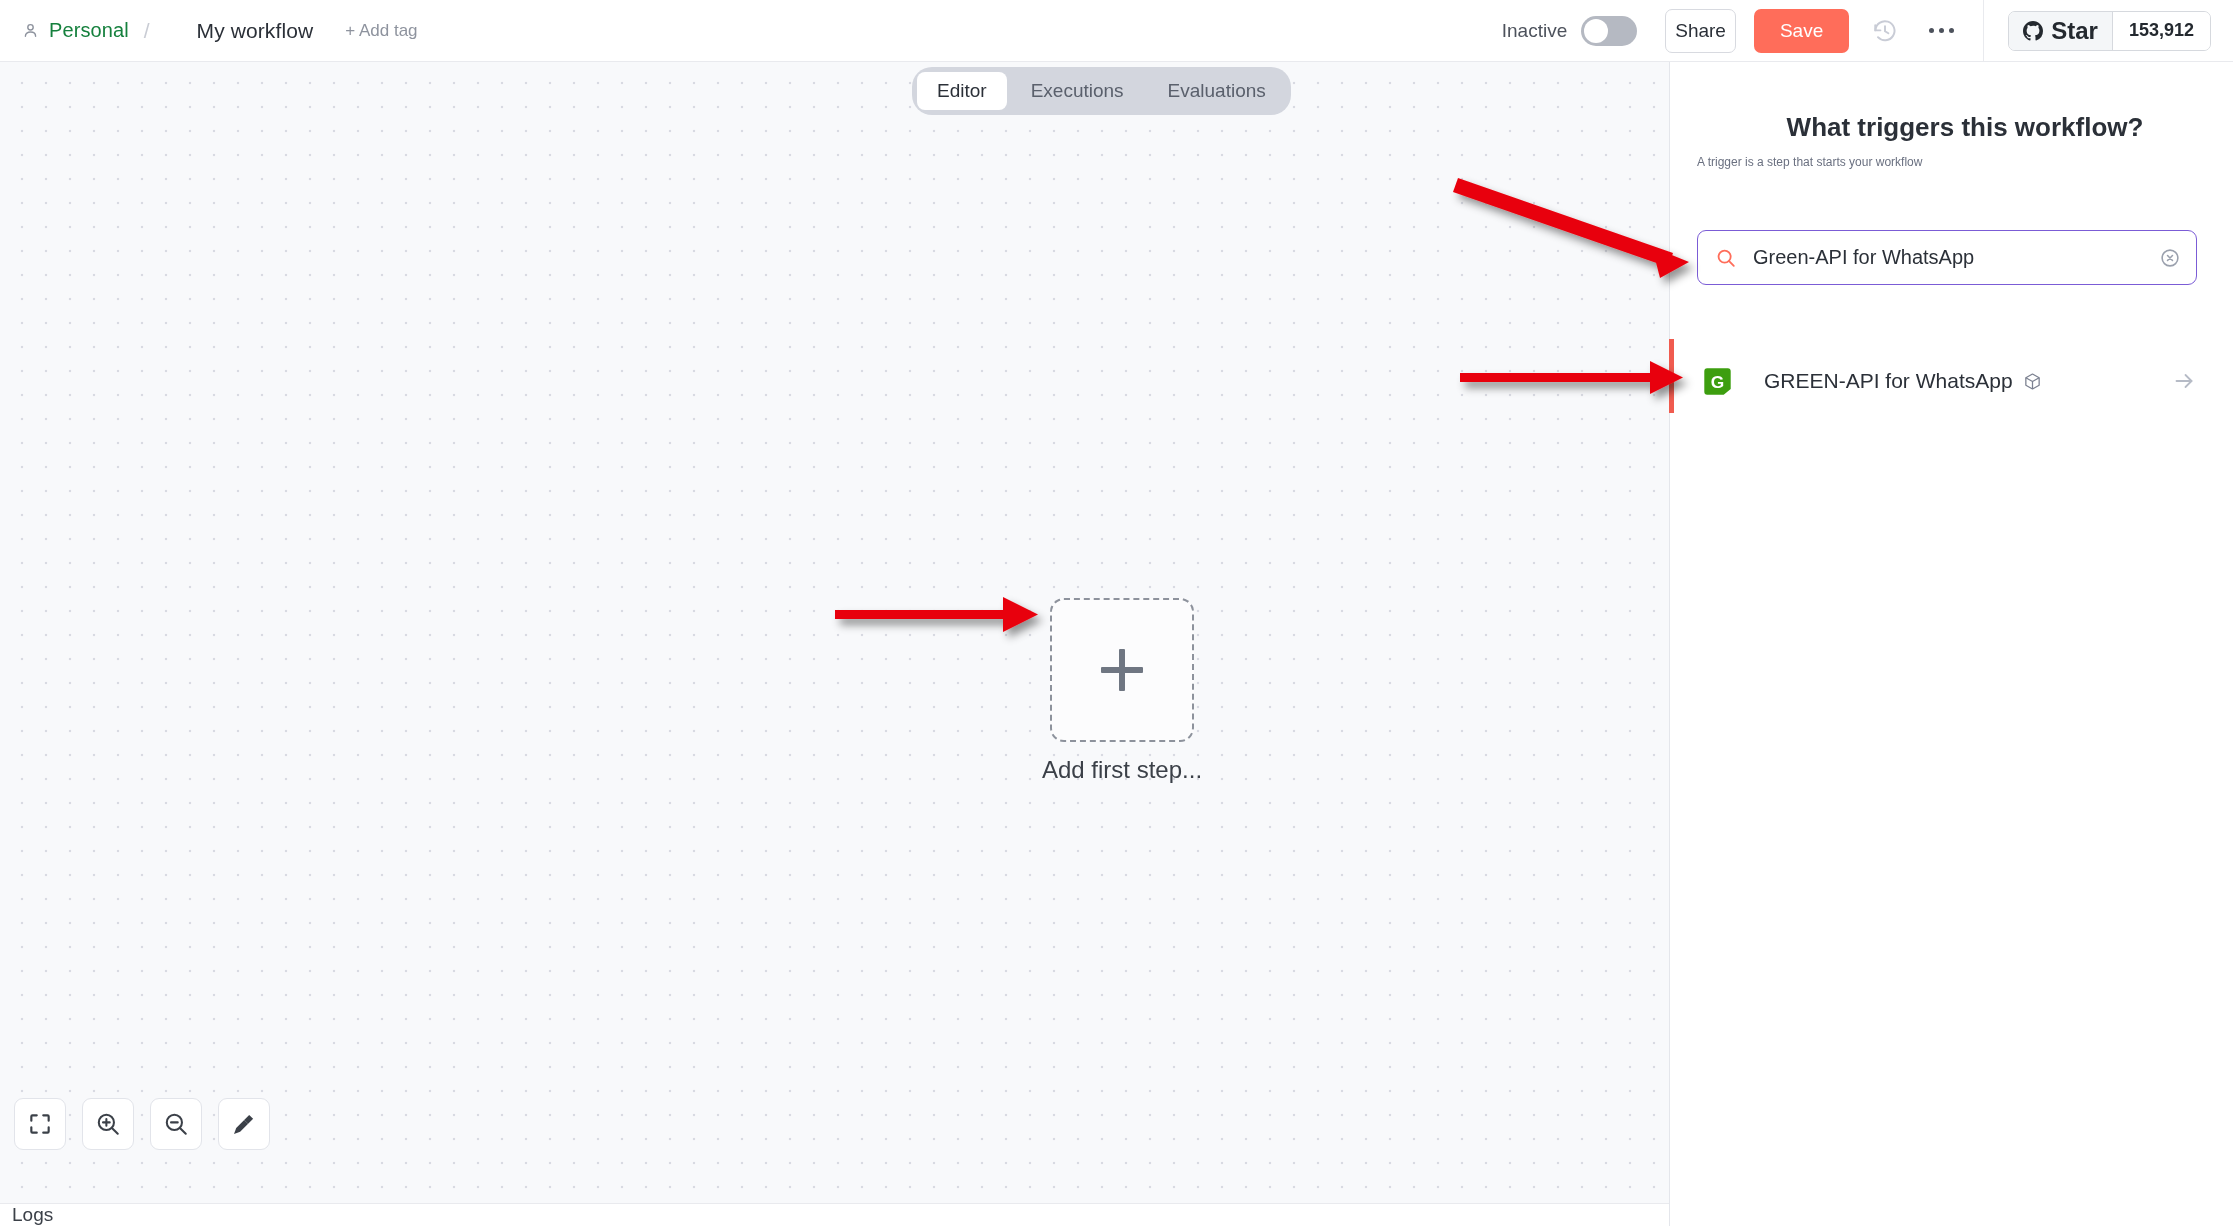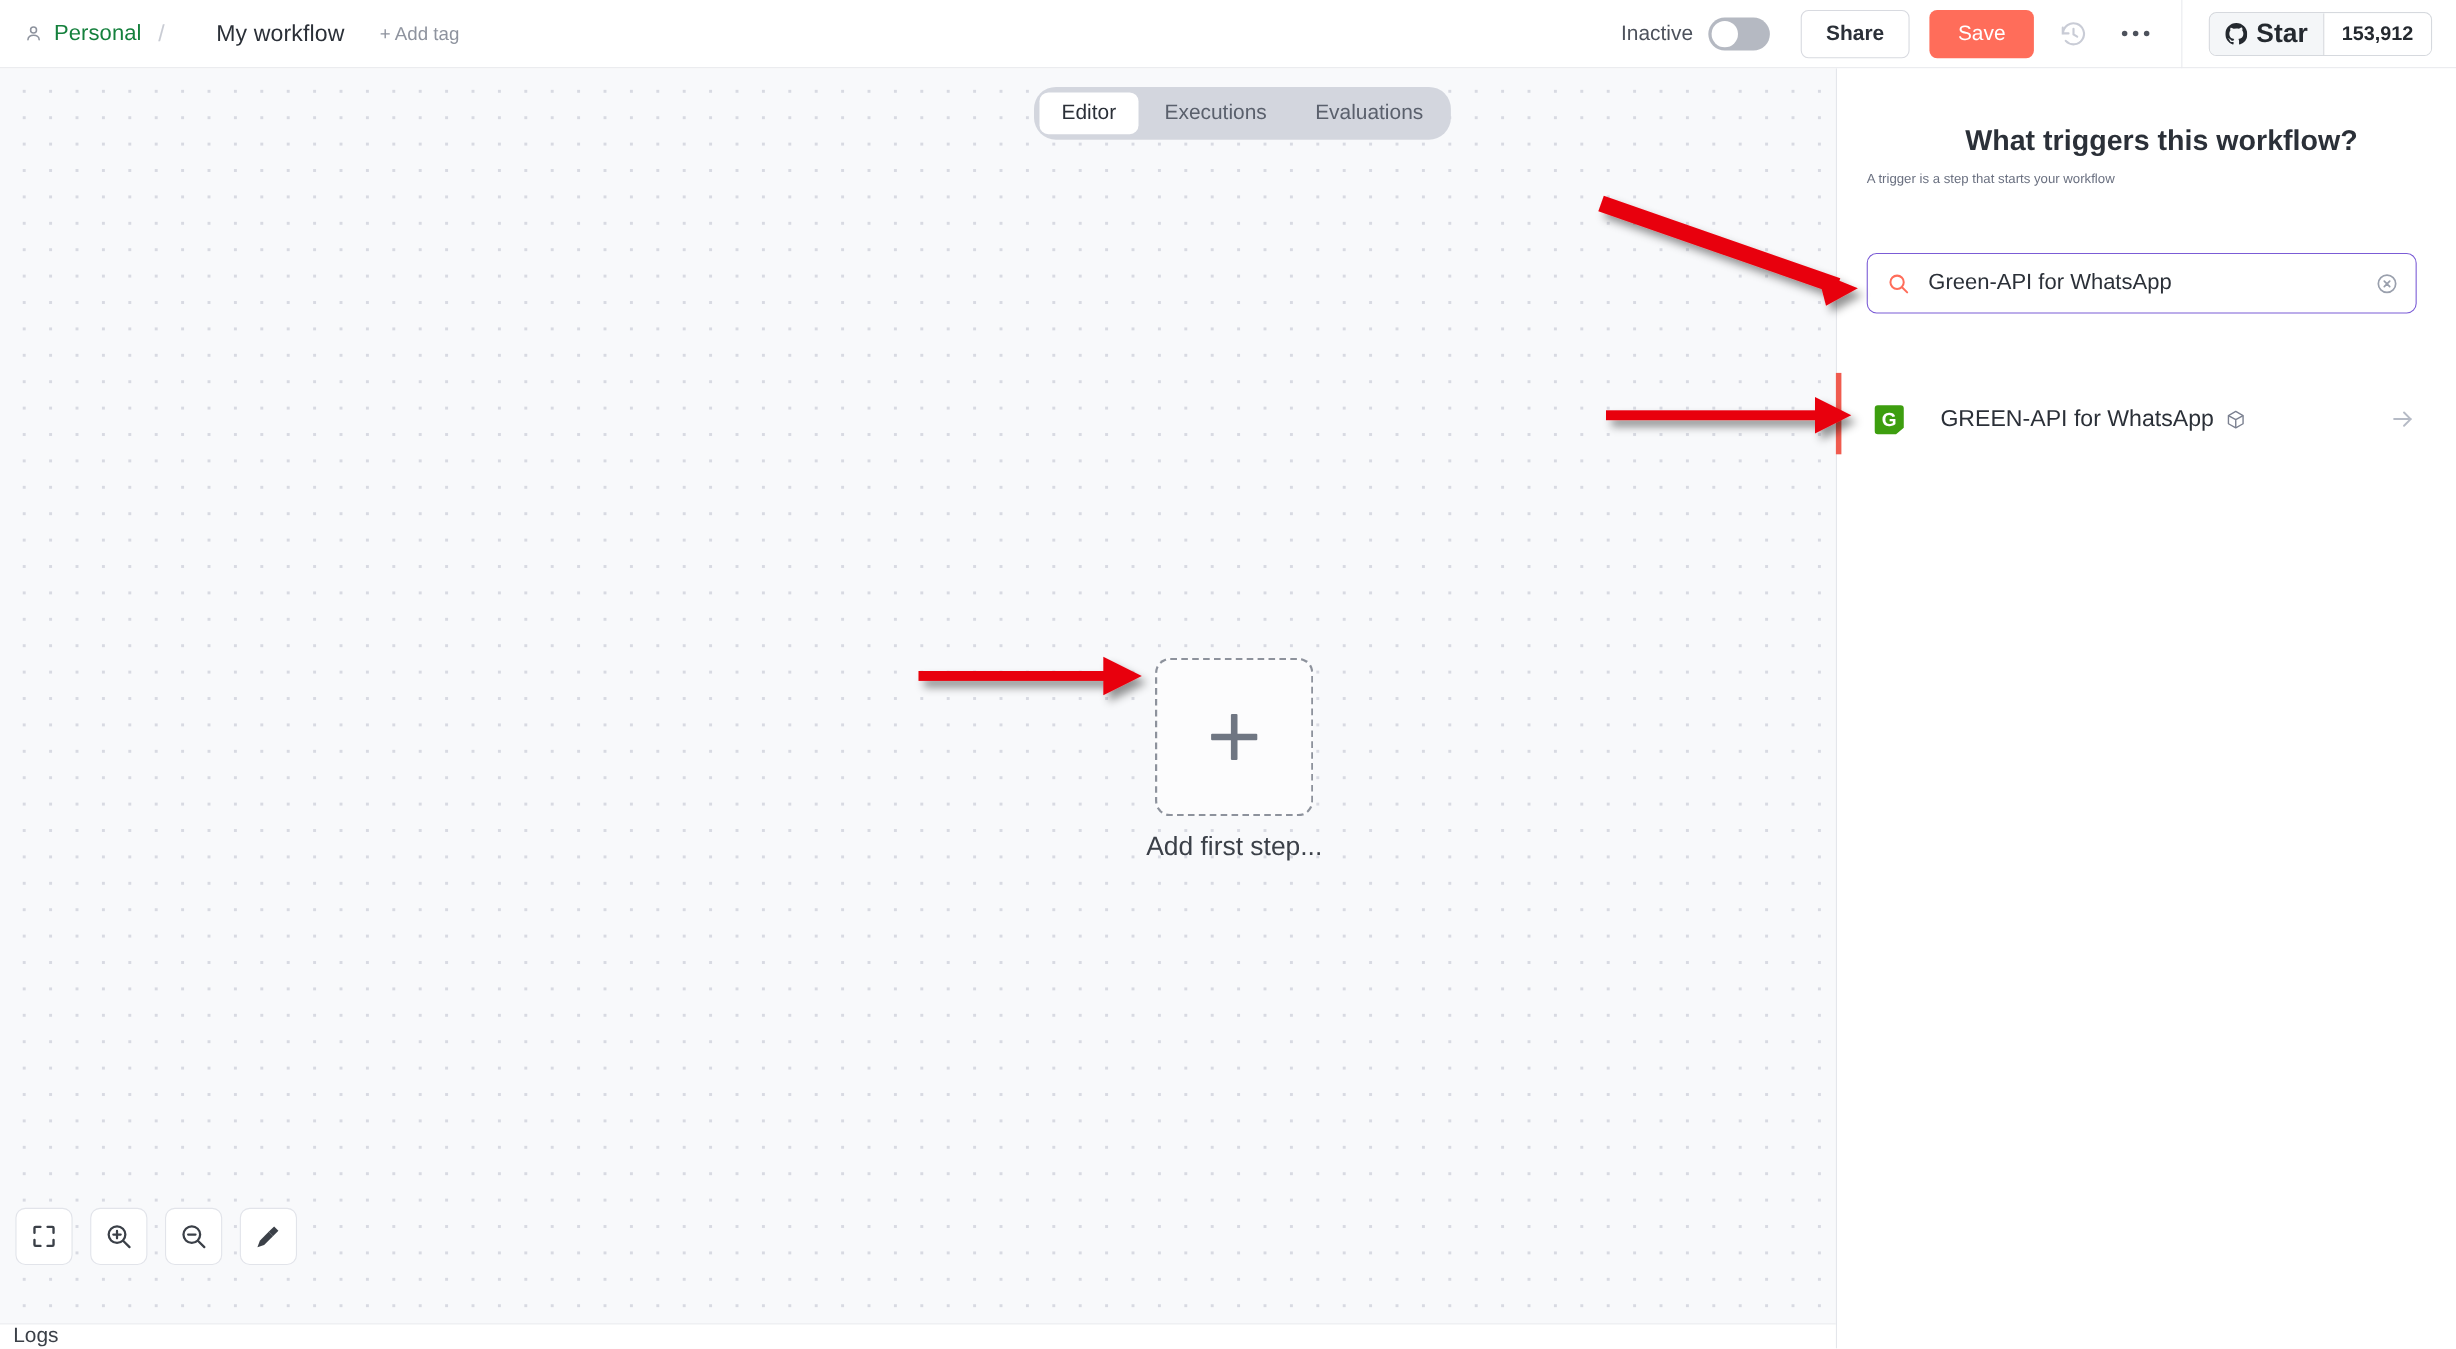--- a/index.html
+++ b/index.html
@@ -33,24 +33,24 @@
     width: 56px; height: 30px; border-radius: 15px;
     background: #b5b9c2; position: relative; cursor: pointer;
   }
   .toggle .knob {
     position: absolute; top: 3px; left: 3px;
     width: 24px; height: 24px; border-radius: 50%;
     background: #ffffff;
   }
   .btn-share {
     margin-left: 28px;
-    height: 44px; padding: 0 22px;
+    height: 44px; padding: 0 9px;
     border: 1px solid #d8dae0; border-radius: 7px;
     background: #fff; color: #2b3038; font-size: 19px;
-    display: flex; align-items: center; cursor: pointer; font-weight: bold;
+    display: flex; align-items: center; cursor: pointer;
   }
   .btn-save {
     margin-left: 18px;
     height: 44px; padding: 0 26px;
     border: none; border-radius: 7px;
     background: #ff6d5a; color: #ffffff; font-size: 19px;
     display: flex; align-items: center; cursor: pointer;
   }
   .icon-btn {
     margin-left: 16px; width: 40px; height: 40px;
@@ -73,25 +73,24 @@
     font-size: 24px; color: #24292f; font-weight: bold;
   }
   .gh-count {
     display: flex; align-items: center; padding: 0 16px;
     background: #ffffff; font-size: 18px; color: #24292f; font-weight: bold;
     border-left: 1px solid #d6d9de;
   }
 
   
   .tabs {
-    position: absolute; top: 67px; left: 940px;
+    position: absolute; top: 67px; left: 912px;
     display: flex; align-items: center; gap: 4px;
     background: #d3d6de; border-radius: 20px; padding: 5px;
     z-index: 25;
-    margin-top: 12px;
   }
   .tab {
     font-size: 19px; color: #5a606c;
     padding: 8px 20px; border-radius: 8px; cursor: pointer;
     white-space: nowrap;
   }
   .tab.active { background: #ffffff; color: #2b3038; }
 
   
   .canvas {

